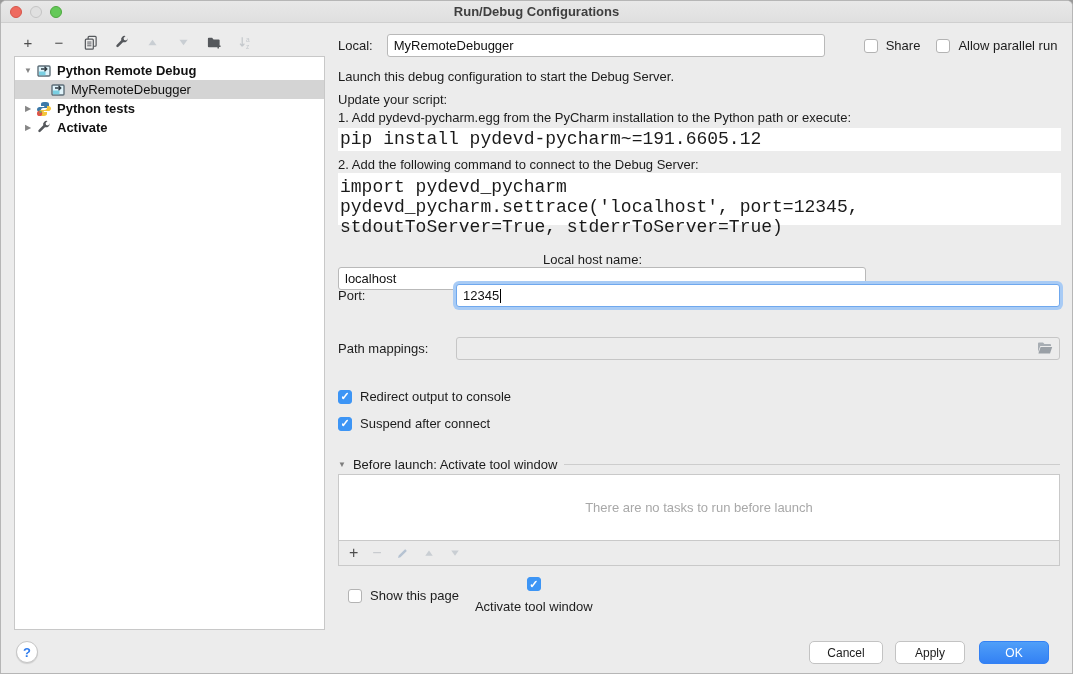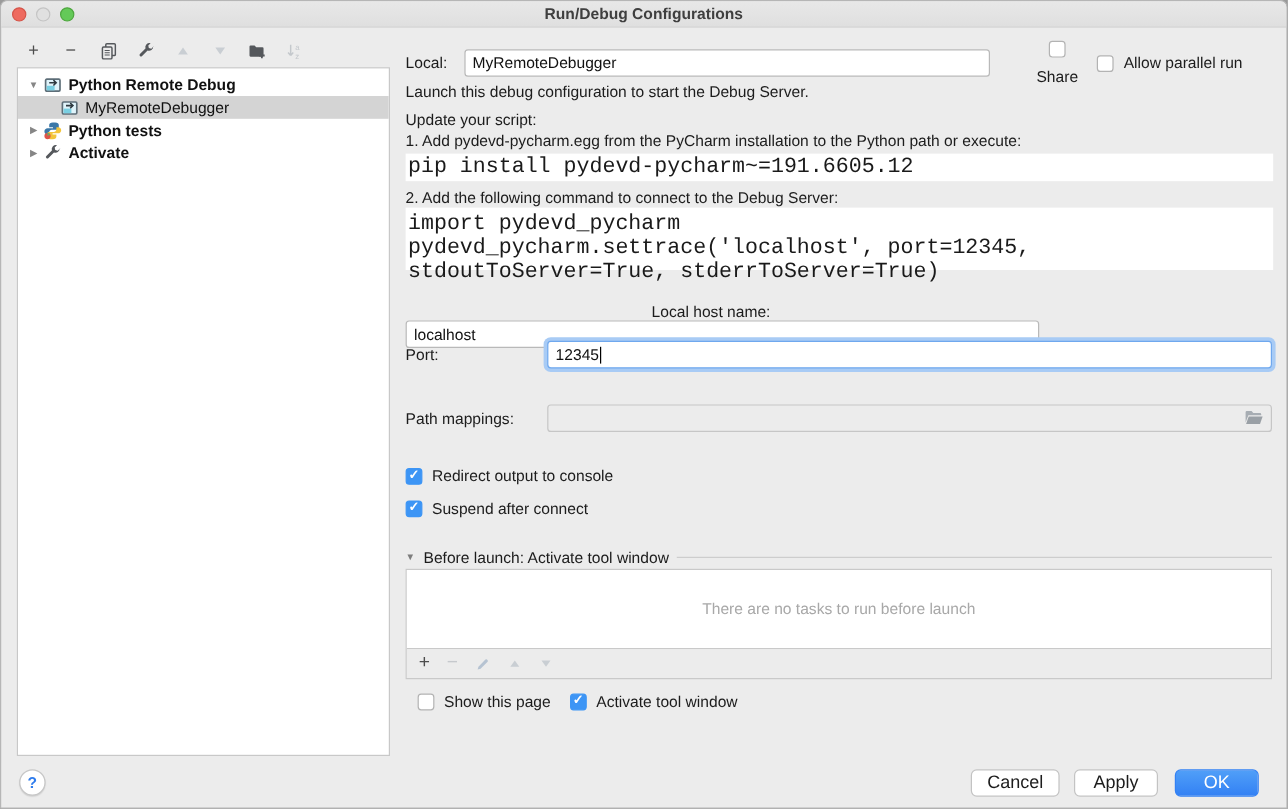--- a/index.html
+++ b/index.html
@@ -51,21 +51,21 @@
   
   .bl-head { display:flex; align-items:center; gap:7px; width:722px; }
   .bl-line { flex:1; height:1px; background:#cdcdcd; }
   .bl-box { width:722px; border:1px solid #c9c9c9; }
   .bl-list { height:66px; background:#fff; border-bottom:1px solid #c9c9c9;
     display:flex; align-items:center; justify-content:center; }
   .bl-empty { color:#a8a8a8; }
   .bl-tools { height:24px; background:#ececec; display:flex; align-items:center; gap:14px; padding-left:10px; }
   
   .btn { height:23px; border-radius:5px; background:#fff; border:1px solid #c3c3c3;
-    font-family:"Liberation Sans", sans-serif; font-size:15px; color:#1c1c1c;
+    font-family:"Liberation Sans", sans-serif; font-size:12px; color:#1c1c1c;
     display:inline-flex; align-items:center; justify-content:center; }
   .btn.primary { background:linear-gradient(#509ff8,#3381f4); border-color:#3381f4; color:#fff; }
   .helpbtn { position:absolute; left:15px; top:640px; width:22px; height:22px; border-radius:50%;
     background:#fff; border:1px solid #c6c6c6; box-shadow:0 1px 1px rgba(0,0,0,.12);
     display:flex; align-items:center; justify-content:center; color:#2f7ced; font-weight:700; font-size:13px; }
   svg { display:block; }
 </style>
 </head>
 <body>
 
@@ -167,21 +167,21 @@
           <path d="M14.6 4.1a3.7 3.7 0 0 1-5 3.5l-4.9 4.9a1.3 1.3 0 1 1-1.9-1.9l4.9-4.9a3.7 3.7 0 0 1 4.6-4.6L10.2 3.2l.5 2.2 2.2.5 2.1-2.1c.1.3.1.8-.4.3z" fill="#55585c"></path>
         </svg>
       </span>
       <span class="tlabel">Activate</span>
     </div>
   </div>
 
   <div class="rp" style="top:33px; display:flex; align-items:center;">
     <label class="flabel">Local:</label>
     <input class="tfield" style="margin-left: 14px; width: 438px;" value="MyRemoteDebugger">
-    <span class="cbrow" style="margin-left:39px;flex-direction:column;">
+    <span class="cbrow" style="margin-left:39px;">
       <span class="cbox"></span>
       <span>Share</span>
     </span>
     <span class="cbrow" style="margin-left:16px;">
       <span class="cbox"></span>
       <span>Allow parallel run</span>
     </span>
   </div>
 
   <div class="rp" style="top:68px;">Launch this debug configuration to start the Debug Server.</div>
@@ -257,21 +257,21 @@
           </svg>
       </span>
     </div>
   </div>
 
   <div class="rp" style="top:576px; left:347px; display:flex; align-items:center; gap:8px;">
     <span class="cbrow">
       <span class="cbox"></span>
       <span>Show this page</span>
     </span>
-    <span class="cbrow" style="margin-left:8px;">
+    <span class="cbrow" style="margin-left:8px;flex-direction:column;">
       <span class="cbox on"></span>
       <span>Activate tool window</span>
     </span>
   </div>
 
   <div class="helpbtn">
     <span>?</span>
   </div>
   <button class="btn" style="position:absolute; top:640px; left:808px; width:74px;">Cancel</button>
   <button class="btn" style="position:absolute; top:640px; left:894px; width:70px;">Apply</button>

